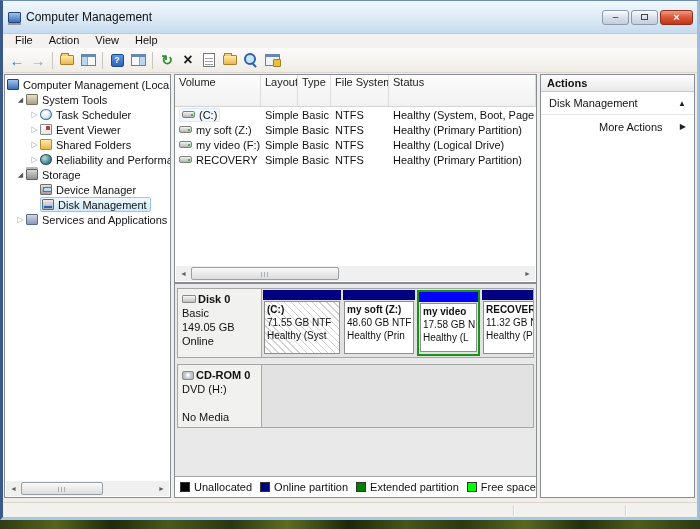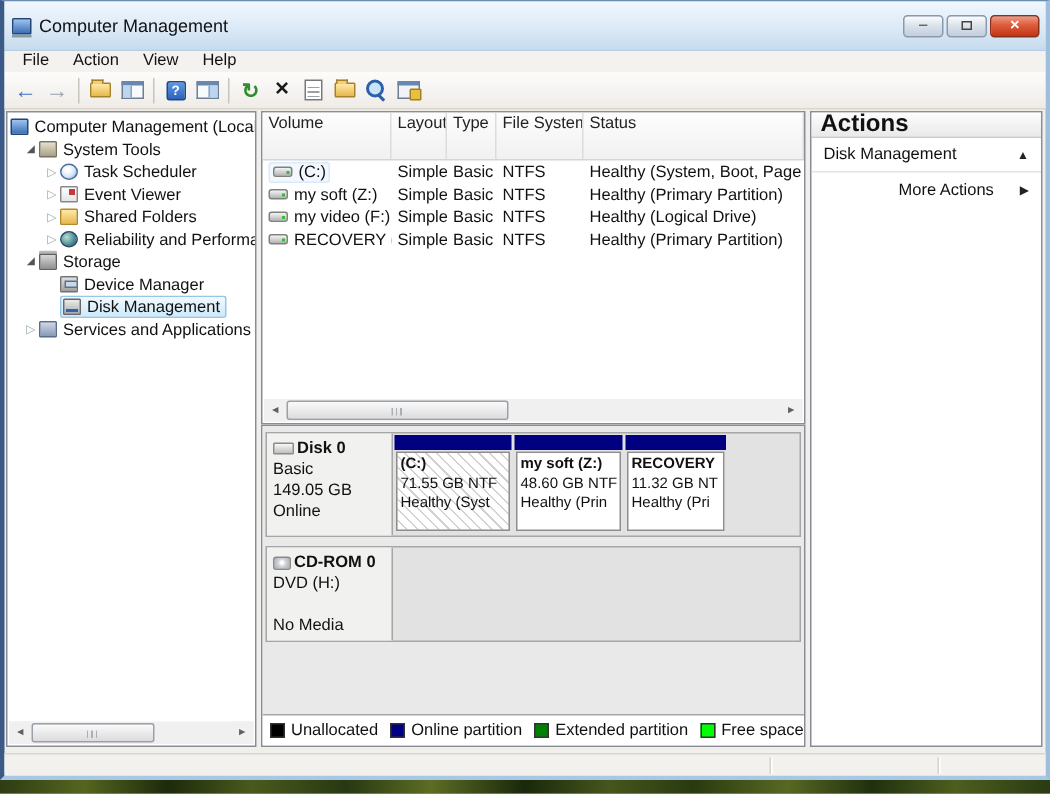--- a/index.html
+++ b/index.html
@@ -139,21 +139,21 @@
   
   .legend { height:21px; flex:0 0 21px; background:#fff; border-top:1px solid #A6A6A6; display:flex; align-items:center; padding-left:5px; overflow:hidden; white-space:nowrap; }
   .leg-item { display:flex; align-items:center; margin-right:8px; font-size:11px; color:#111; }
   .leg-sq { width:10px; height:10px; margin-right:4px; border:1px solid #333; flex:0 0 10px; }
   .sq-unalloc { background:#000000; } .sq-primary { background:#000080; } .sq-extended { background:#008000; }
   .sq-free { background:#00FF00; }
 
   
   .actions-panel { flex:1; margin-left:3px; display:flex; flex-direction:column; overflow:hidden; }
   .actions-header { height:17px; flex:0 0 17px; background:linear-gradient(#FDFDFD,#E9E9E9); border-bottom:1px solid #C9C9C9;
-    font-size:16px; font-weight:bold; color:#111; display:flex; align-items:center; padding-left:6px; }
+    font-size:11px; font-weight:bold; color:#111; display:flex; align-items:center; padding-left:6px; }
   .action-row { height:23px; display:flex; align-items:center; font-size:11px; color:#111; padding:0 8px; border-bottom:1px solid #E4E4E4; }
   .action-row .chev { margin-left:auto; font-size:8px; color:#222; }
   .action-row.sub { padding-left:58px; border-bottom:none; }
 
   
   .statusbar { height:15px; flex:0 0 15px; background:#F3F1ED; border-top:1px solid #DAD6CF; position:relative; }
   .sb-sep { position:absolute; top:2px; width:1px; height:11px; background:#D5D2CB; box-shadow:1px 0 0 #fff; }
 </style>
 </head>
 <body>
@@ -372,20 +372,28 @@
                 </div>
               </div>
               <div class="part p-z">
                 <div class="bar bar-primary"></div>
                 <div class="pbox">
                   <div class="pname">my soft  (Z:)</div>
                   <div>48.60 GB NTF</div>
                   <div>Healthy (Prin</div>
                 </div>
               </div>
+              <div class="part p-f extended">
+                <div class="bar bar-logical"></div>
+                <div class="pbox">
+                  <div class="pname">my video</div>
+                  <div>17.58 GB N</div>
+                  <div>Healthy (L</div>
+                </div>
+              </div>
               <div class="part p-e">
                 <div class="bar bar-primary"></div>
                 <div class="pbox">
                   <div class="pname">RECOVERY</div>
                   <div>11.32 GB NT</div>
                   <div>Healthy (Pri</div>
                 </div>
               </div>
             </div>
           </div>

